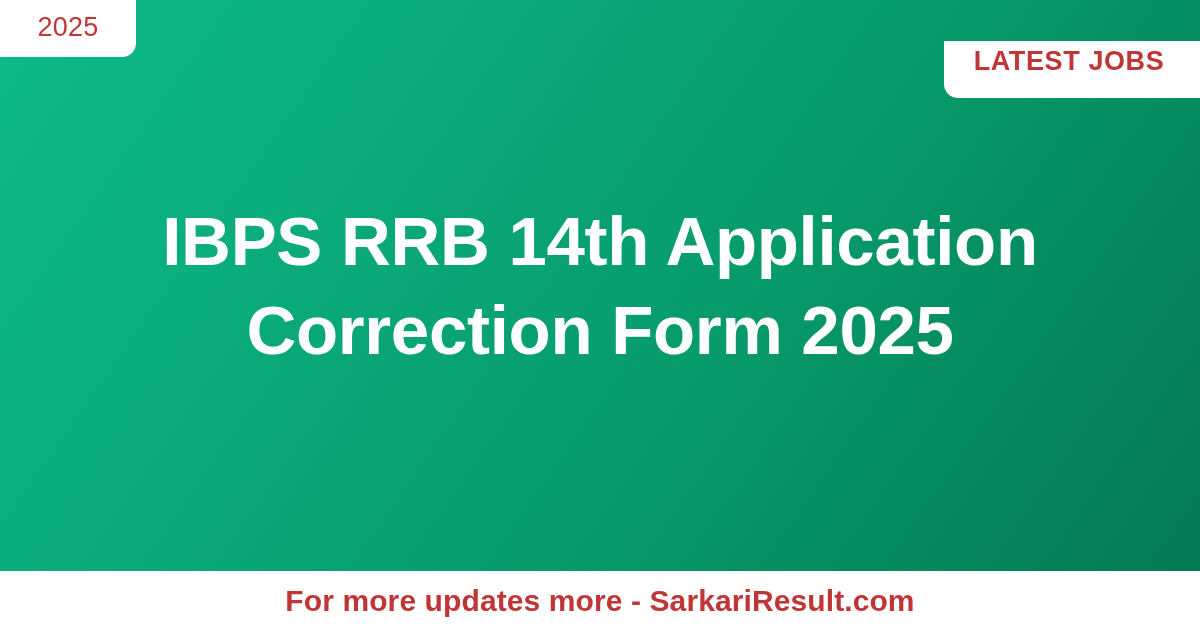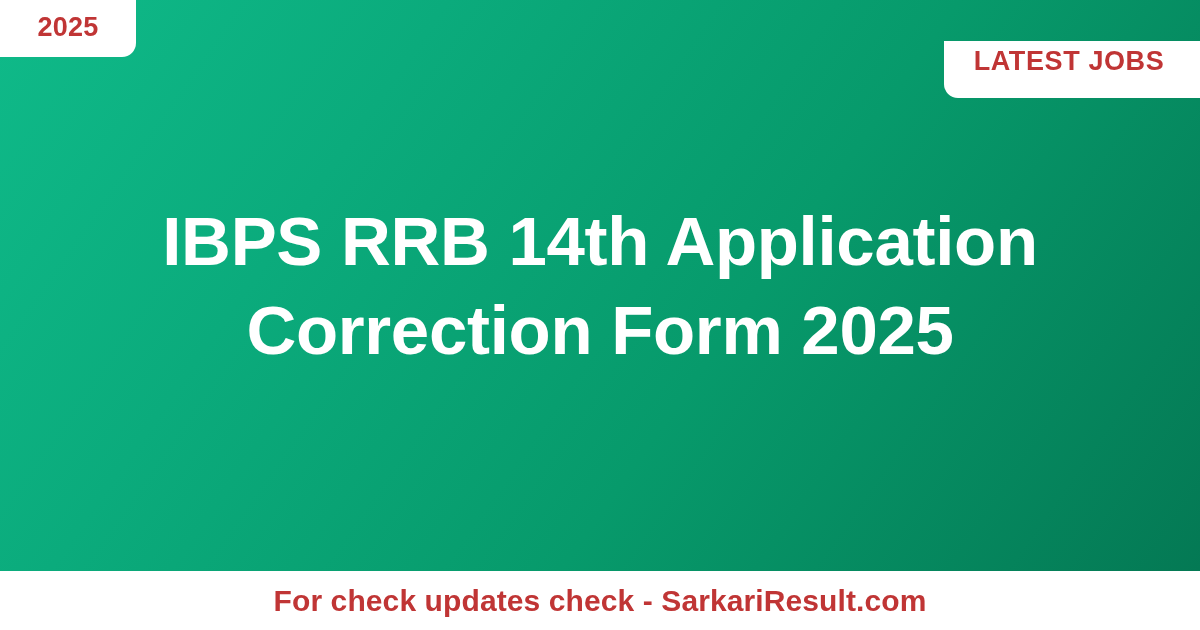--- a/index.html
+++ b/index.html
@@ -41,21 +41,21 @@
     border-bottom-right-radius: 14px;
     display: flex;
     align-items: center;
     justify-content: center;
     box-sizing: border-box;
     padding-bottom: 3px;
   }
   .badge-left .badge-text {
     color: #c03535;
     font-size: 27px;
-    font-weight: bold;
+    font-weight: normal;
     letter-spacing: 0.2px;
     line-height: 1;
   }
 
   
   .badge-right {
     position: absolute;
     right: 0;
     top: 0;
     width: 256px;
@@ -138,16 +138,16 @@
       <span class="badge-text">LATEST JOBS</span>
     </div>
 
     <div class="headline-wrap">
       <h1 class="headline">IBPS RRB 14th Application Correction Form 2025</h1>
     </div>
 
   </div>
 
   <div class="footer">
-    <span class="footer-text">For check updates check - SarkariResult.com</span>
+    <span class="footer-text">For more updates more - SarkariResult.com</span>
   </div>
 
 </div>
 
 </body></html>

